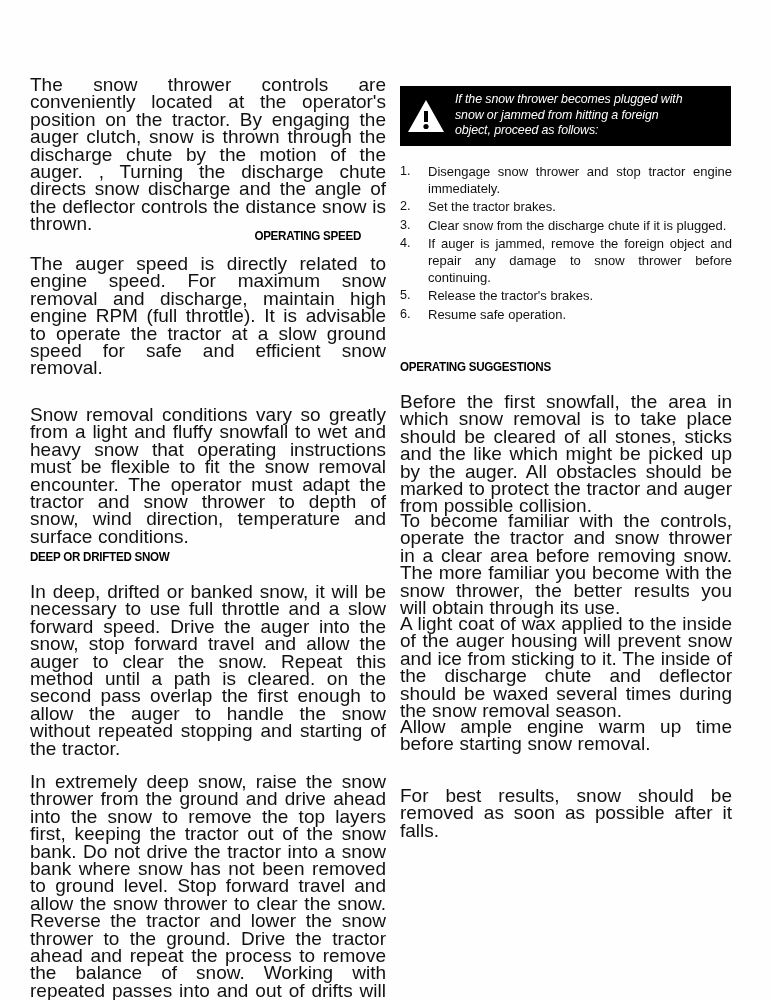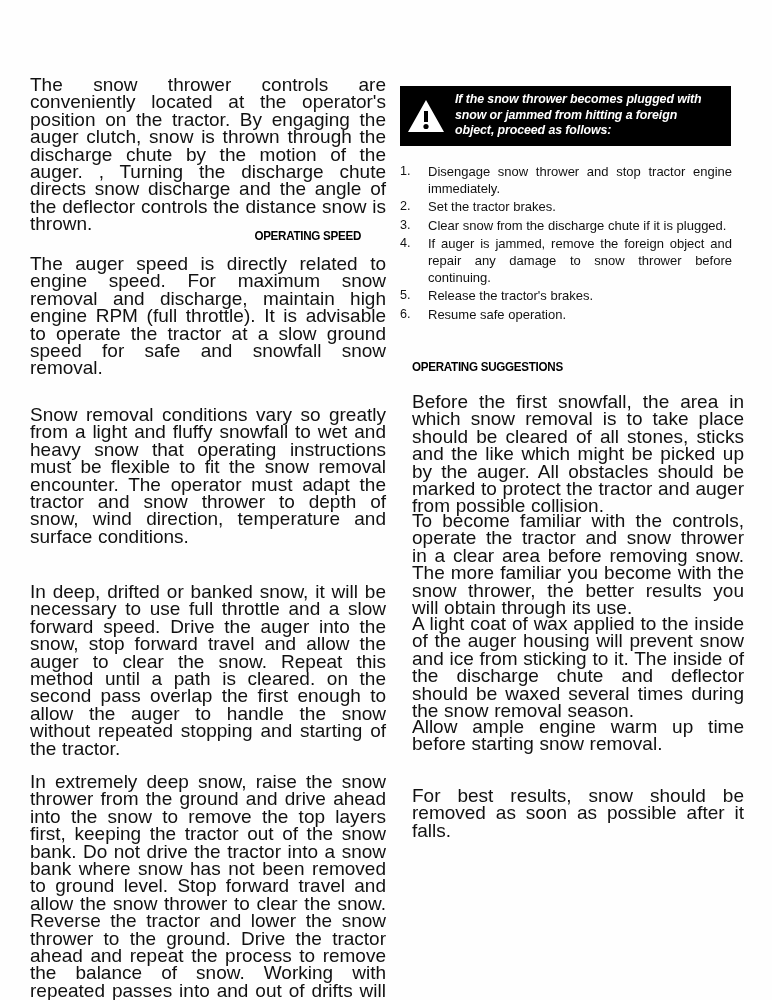--- a/index.html
+++ b/index.html
@@ -61,21 +61,21 @@
     width: 40px;
     height: 38px;
     margin-right: 9px;
     display: flex;
     align-items: center;
     justify-content: center;
   }
   .warning-text {
     font-size: 12.4px;
     line-height: 15.6px;
-    font-weight: bold;
+    font-weight: normal;
     font-style: italic;
     color: #ffffff;
     text-align: justify;
     text-justify: inter-word;
     letter-spacing: -0.1px;
   }
   .warning-text span { display: block; }
   .warning-text span.last { text-align: left; }
 
   
@@ -100,46 +100,49 @@
   .num-item .txt {
     flex: 1 1 auto;
     font-size: 13px;
     line-height: 17.2px;
     text-align: justify;
     text-justify: inter-word;
     color: #111;
   }
   .num-item .txt.plain { text-align: left; }
 
-  .sec { position: absolute; left: 412px; width: 332px; }
+  .sec { position: absolute; left: 400px; width: 332px; }
   .lsec { position: absolute; left: 30px; width: 356px; }
 </style>
 </head>
 <body>
 
 <div class="page">
 
 
   <div class="lsec" style="top:76px;">
     <p class="body">The snow thrower controls are conveniently located at the operator's position on the tractor.  By engaging the auger clutch, snow is thrown through the discharge chute by the motion of the auger. , Turning the discharge chute directs snow discharge and the angle of the deflector controls the distance snow is thrown.</p>
   </div>
 
   <div class="lsec" style="top:230px;text-align:right;">
     <h2 class="heading">OPERATING SPEED</h2>
   </div>
 
   <div class="lsec" style="top:255px;">
-    <p class="body">The auger speed is directly related to engine speed.  For maximum snow removal and discharge, maintain high engine RPM (full throttle).  It is advisable to operate the tractor at a slow ground speed for safe and snowfall snow removal.</p>
+    <p class="body">The auger speed is directly related to engine speed.  For maximum snow removal and discharge, maintain high engine RPM (full throttle).  It is advisable to operate the tractor at a slow ground speed for safe and efficient snow removal.</p>
   </div>
 
 
   <div class="lsec" style="top:406px;">
     <p class="body">Snow removal conditions vary so greatly from a light and fluffy snowfall to wet and heavy snow that operating instructions must be flexible to fit the snow removal encounter.  The operator must adapt the tractor and snow thrower to depth of snow, wind direction, temperature and surface conditions.</p>
   </div>
 
+  <div class="lsec" style="top:551px;">
+    <h2 class="heading">DEEP OR DRIFTED SNOW</h2>
+  </div>
 
   <div class="lsec" style="top:583px;">
     <p class="body">In deep, drifted or banked snow, it will be necessary to use full throttle and a slow forward speed.  Drive the auger into the snow, stop forward travel and allow the auger to clear the snow.  Repeat this method until a path is cleared.  on the second pass overlap the first enough to allow the auger to handle the snow without repeated stopping and starting of the tractor.</p>
   </div>
 
   <div class="lsec" style="top:773px;">
     <p class="body">In extremely deep snow, raise the snow thrower from the ground and drive ahead into the snow to remove the top layers first, keeping the tractor out of the snow bank.  Do not drive the tractor into a snow bank where snow has not been removed to ground level.  Stop forward travel and allow the snow thrower to clear the snow.  Reverse the tractor and lower the snow thrower to the ground.  Drive the tractor ahead and repeat the process to remove the balance of snow.  Working with repeated passes into and out of drifts will eventually move even the deepest of snow piles.</p>
   </div>
 
   <div class="warning-box">

